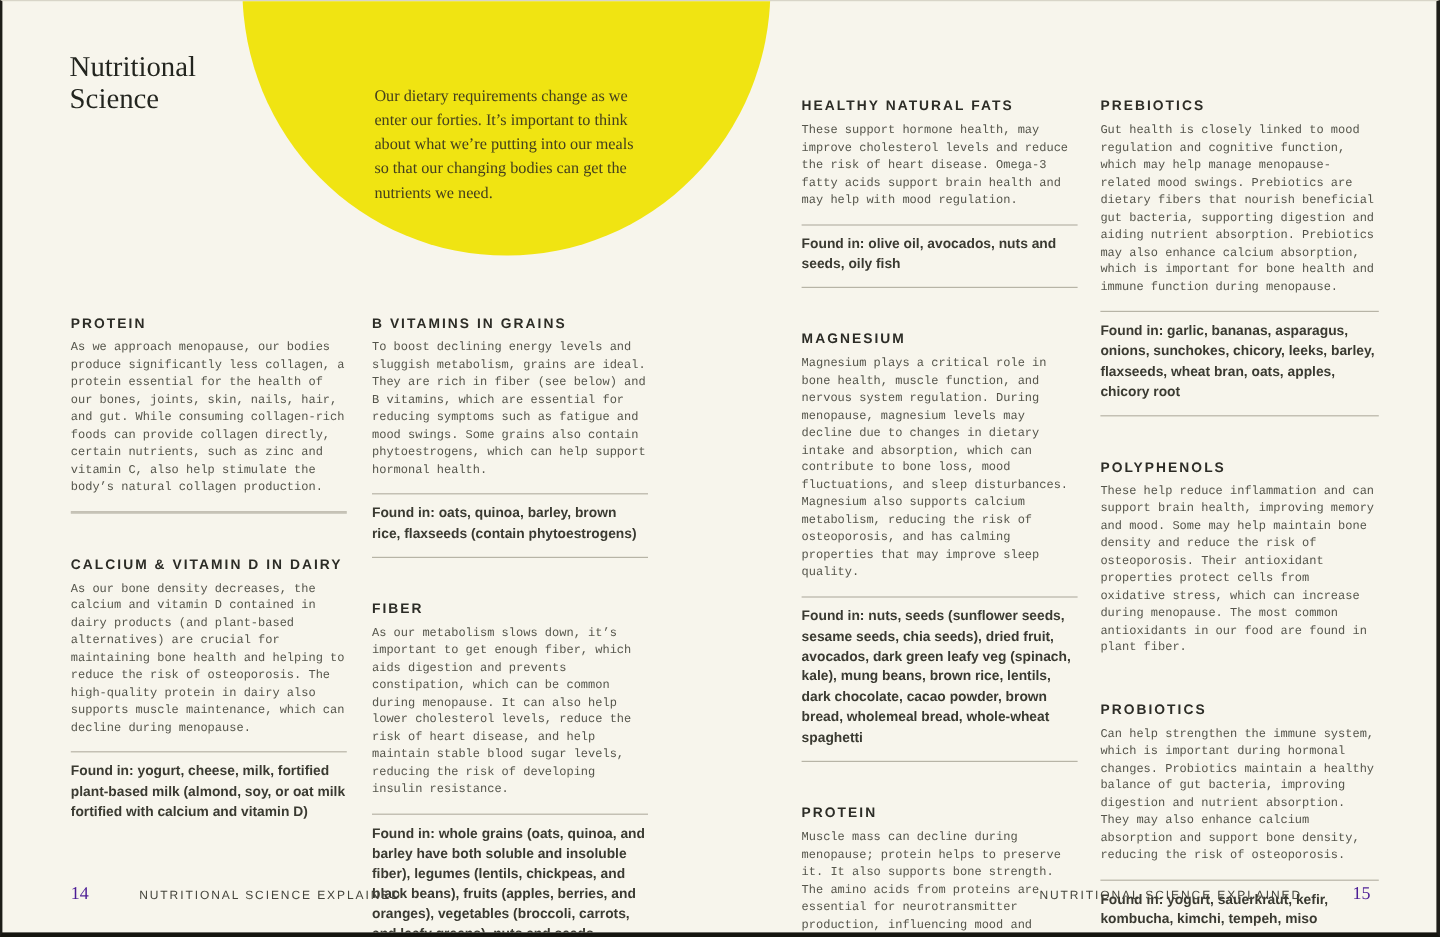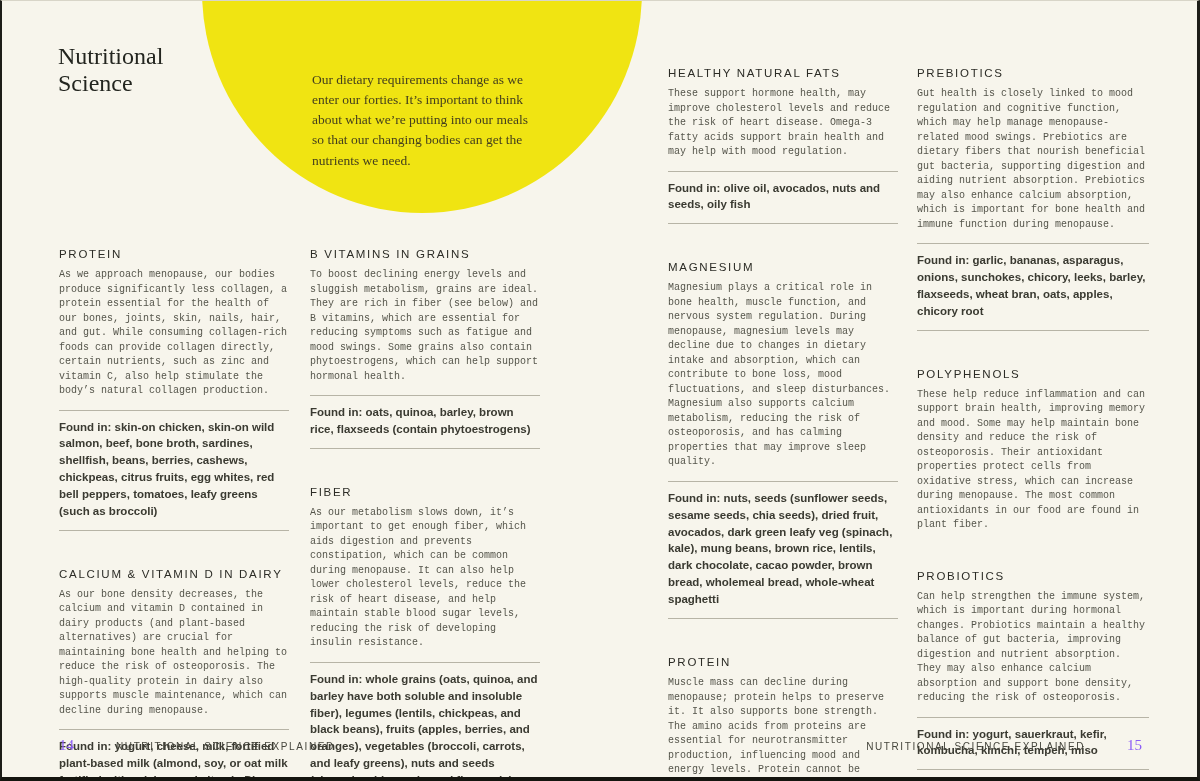--- a/index.html
+++ b/index.html
@@ -45,23 +45,23 @@
   }
   .book-title .t-line { display: block; }
   .book-title .italic { font-style: italic; }
   .col { position: absolute; width: 230px; }
   #col1 { left: 57px;  top: 247px; }
   #col2 { left: 308px; top: 247px; }
   #col3 { left: 666px; top: 66px; }
   #col4 { left: 915px; top: 66px; width: 232px; }
   .entry { margin-bottom: 37px; }
   .entry h3 {
-    margin: 0 0 8px 0;
+    margin: 16px 0 8px 0;
     font-size: 11.5px;
-    font-weight: normal;
+    font-weight: bold;
     letter-spacing: 1.7px;
     color: #2c2c26;
   }
   .entry .body {
     margin: 0 0 11px 0;
     font-size: 10px;
     line-height: 1.45;
     color: #55554b;
     font-family: Liberation Mono, monospace;
   }
@@ -81,21 +81,21 @@
     top: 736px;
     display: flex;
     align-items: baseline;
     gap: 42px;
   }
   .footer-left  { left: 57px; }
   .footer-right { right: 55px; }
   .page-num {
     font-family: "Liberation Serif", serif;
     font-size: 15px;
-    color: #8b5cf6;
+    color: #4c1d95;
   }
   .running-title {
     font-size: 10px;
     letter-spacing: 1.6px;
     color: #45453c;
   }
 </style>
 </head>
 <body>
 
@@ -108,21 +108,20 @@
     <span class="t-line">Science</span>
   </div>
 
   <p class="intro-text">Our dietary requirements change as we enter our forties. It’s important to think about what we’re putting into our meals so that our changing bodies can get the nutrients we need.</p>
 
   <div class="col" id="col1">
     <section class="entry">
       <h3>PROTEIN</h3>
       <p class="body">As we approach menopause, our bodies produce significantly less collagen, a protein essential for the health of our bones, joints, skin, nails, hair, and gut. While consuming collagen-rich foods can provide collagen directly, certain nutrients, such as zinc and vitamin C, also help stimulate the body’s natural collagen production.</p>
       <div class="rule"></div>
-      <p class="found"><strong>Found in:</strong> <span>skin-on chicken, skin-on wild salmon, beef, bone broth, sardines, shellfish, beans, berries, cashews, chickpeas, citrus fruits, egg whites, red bell peppers, tomatoes, leafy greens (such as broccoli)</span></p>
       <div class="rule"></div>
     </section>
     <section class="entry">
       <h3>CALCIUM &amp; VITAMIN D IN DAIRY</h3>
       <p class="body">As our bone density decreases, the calcium and vitamin D contained in dairy products (and plant-based alternatives) are crucial for maintaining bone health and helping to reduce the risk of osteoporosis. The high-quality protein in dairy also supports muscle maintenance, which can decline during menopause.</p>
       <div class="rule"></div>
       <p class="found"><strong>Found in:</strong> <span>yogurt, cheese, milk, fortified plant-based milk (almond, soy, or oat milk fortified with calcium and vitamin D)</span></p>
 
     </section>
   </div>

